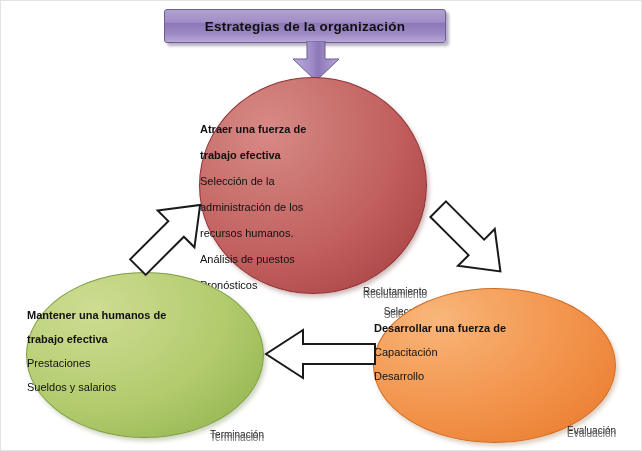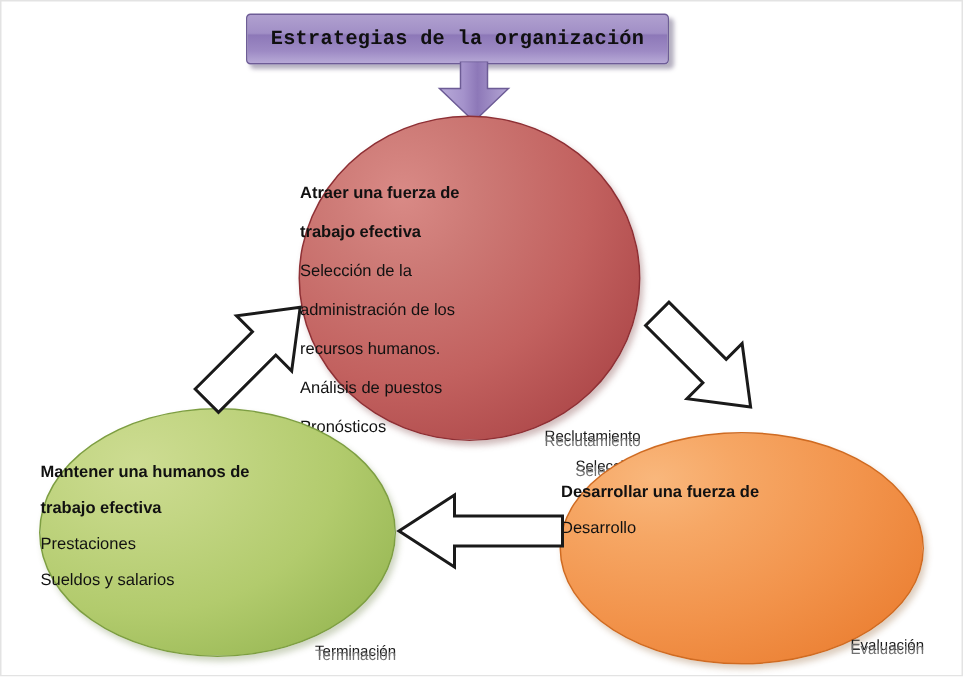--- a/index.html
+++ b/index.html
@@ -32,21 +32,20 @@
     background: linear-gradient(to bottom,
                 #b0a0cf 0%, #a18fc6 38%,
                 #8d78b8 42%, #9d8ac4 75%, #b7a9d6 100%);
     border: 1px solid #6d5c96;
     border-radius: 3px;
     box-shadow: 3px 3px 3px rgba(90,80,115,0.45);
     display: flex;
     align-items: center;
     justify-content: center;
     box-sizing: border-box;
-    font-family: Liberation Mono, monospace;
   }
   .header-label {
     font-size: 13.5px;
     font-weight: bold;
     color: #101010;
     letter-spacing: 0.2px;
     white-space: nowrap;
   }
 
   
@@ -202,20 +201,21 @@
     </div>
   </div>
   <div class="overflow-line" style="left:25px; width:238px; top:428px;">
     <span>Terminación</span>
     <span class="ghost">Terminación</span>
   </div>
 
   <div class="shape ellipse-orange">
     <div class="shape-text">
       <div class="t-head">Desarrollar una fuerza de</div>
+      <div>Capacitación</div>
       <div>Desarrollo</div>
     </div>
   </div>
   <div class="overflow-line" style="left:372px; width:243px; top:424px;">
     <span>Evaluación</span>
     <span class="ghost">Evaluación</span>
   </div>
 
   <div class="block-arrow arrow-up-left">
     <svg viewBox="0 0 104 86" width="104" height="86" aria-hidden="true">

